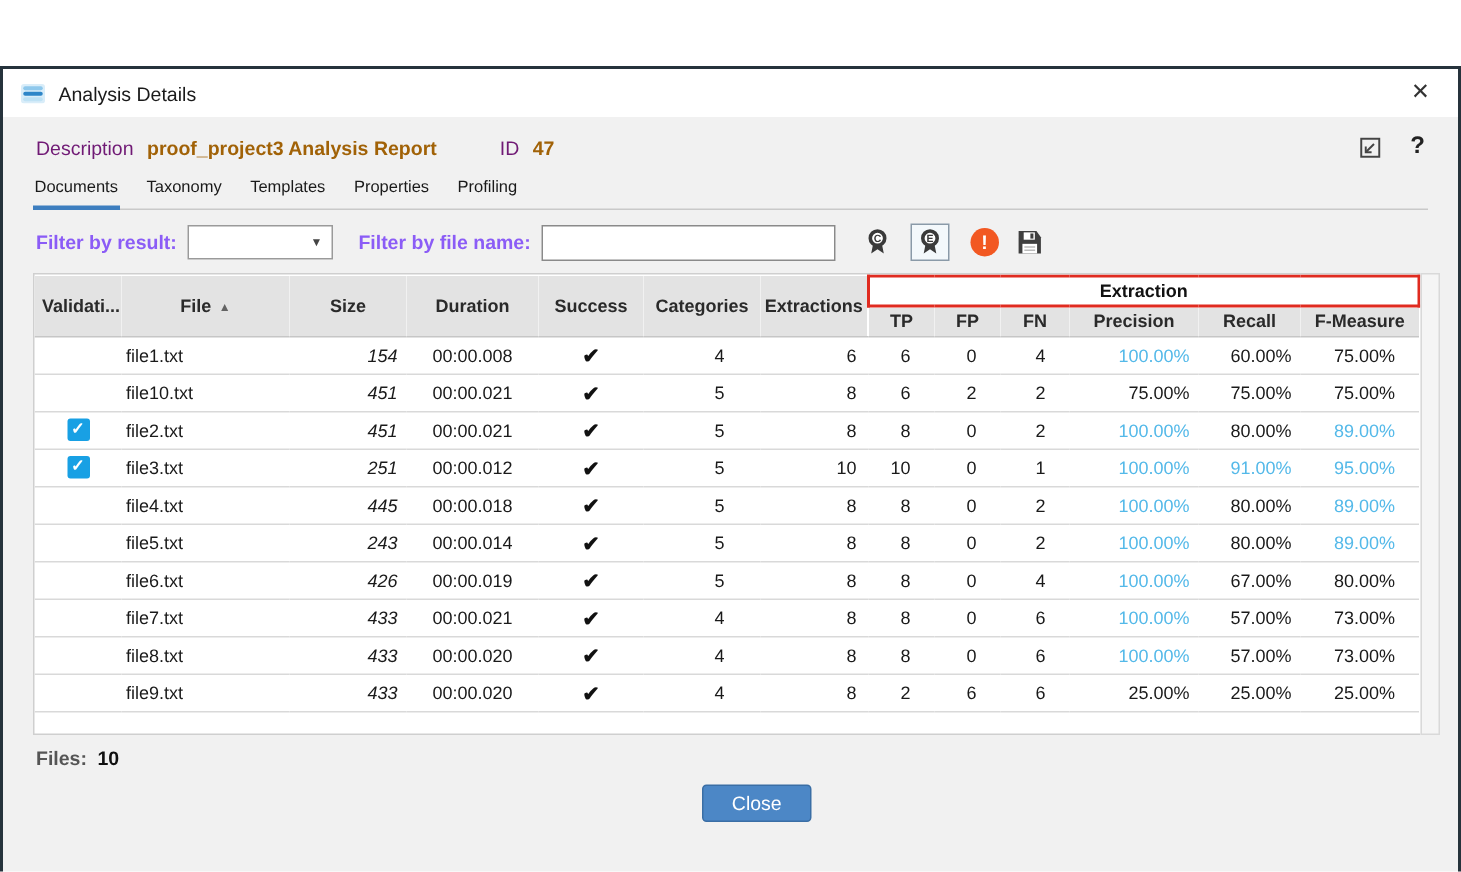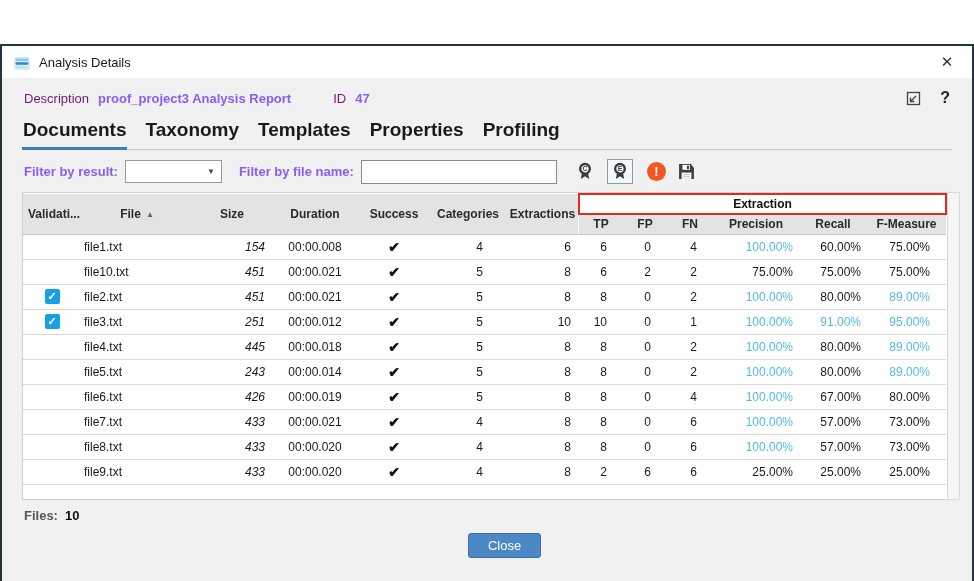--- a/index.html
+++ b/index.html
@@ -23,34 +23,34 @@
   .titlebar-close {
     margin-left:auto; font-size:15px; color:#333; cursor:pointer;
     width:26px; text-align:center; line-height:26px;
   }
 
   
   .desc-row {
     display:flex; align-items:center; padding:11px 22px 2px 22px; flex:0 0 auto;
   }
   .lbl-gray { color:#701a75; font-weight:400; font-size:13px; }
-  .val-bold { color:#8b5cf6; font-weight:700; font-size:13px; margin-left:9px; }
+  .val-bold { color:#a16207; font-weight:700; font-size:13px; margin-left:9px; }
   .id-label { margin-left:42px; }
   .desc-actions { margin-left:auto; display:flex; align-items:center; gap:18px; }
   .help-glyph { font-size:16px; font-weight:700; color:#222; cursor:pointer; }
   .icon-btn { cursor:pointer; display:inline-flex; align-items:center; }
 
   
   .tabs {
     display:flex; gap:17px; margin:6px 20px 0 20px;
     border-bottom:1px solid #c9c9c9; flex:0 0 auto;
   }
   .tab {
-    font-size:19px; color:#1a1a1a; padding:4px 1px 6px 1px;
-    border-bottom:3px solid transparent; margin-bottom:-1px; cursor:pointer;font-weight:bold;
+    font-size:11px; color:#1a1a1a; padding:4px 1px 6px 1px;
+    border-bottom:3px solid transparent; margin-bottom:-1px; cursor:pointer;
   }
   .tab.active { border-bottom-color:#3d7ebf; }
 
   
   .toolbar { display:flex; align-items:center; margin:9px 22px 8px 22px; flex:0 0 auto; }
   .tb-label { font-size:13px; font-weight:700; color:#8b5cf6; margin-right:7px; }
   .combo {
     width:97px; height:23px; background:#fff; border:1px solid #9a9a9a;
     display:flex; align-items:center; justify-content:flex-end; padding:0 6px;
     cursor:pointer;

